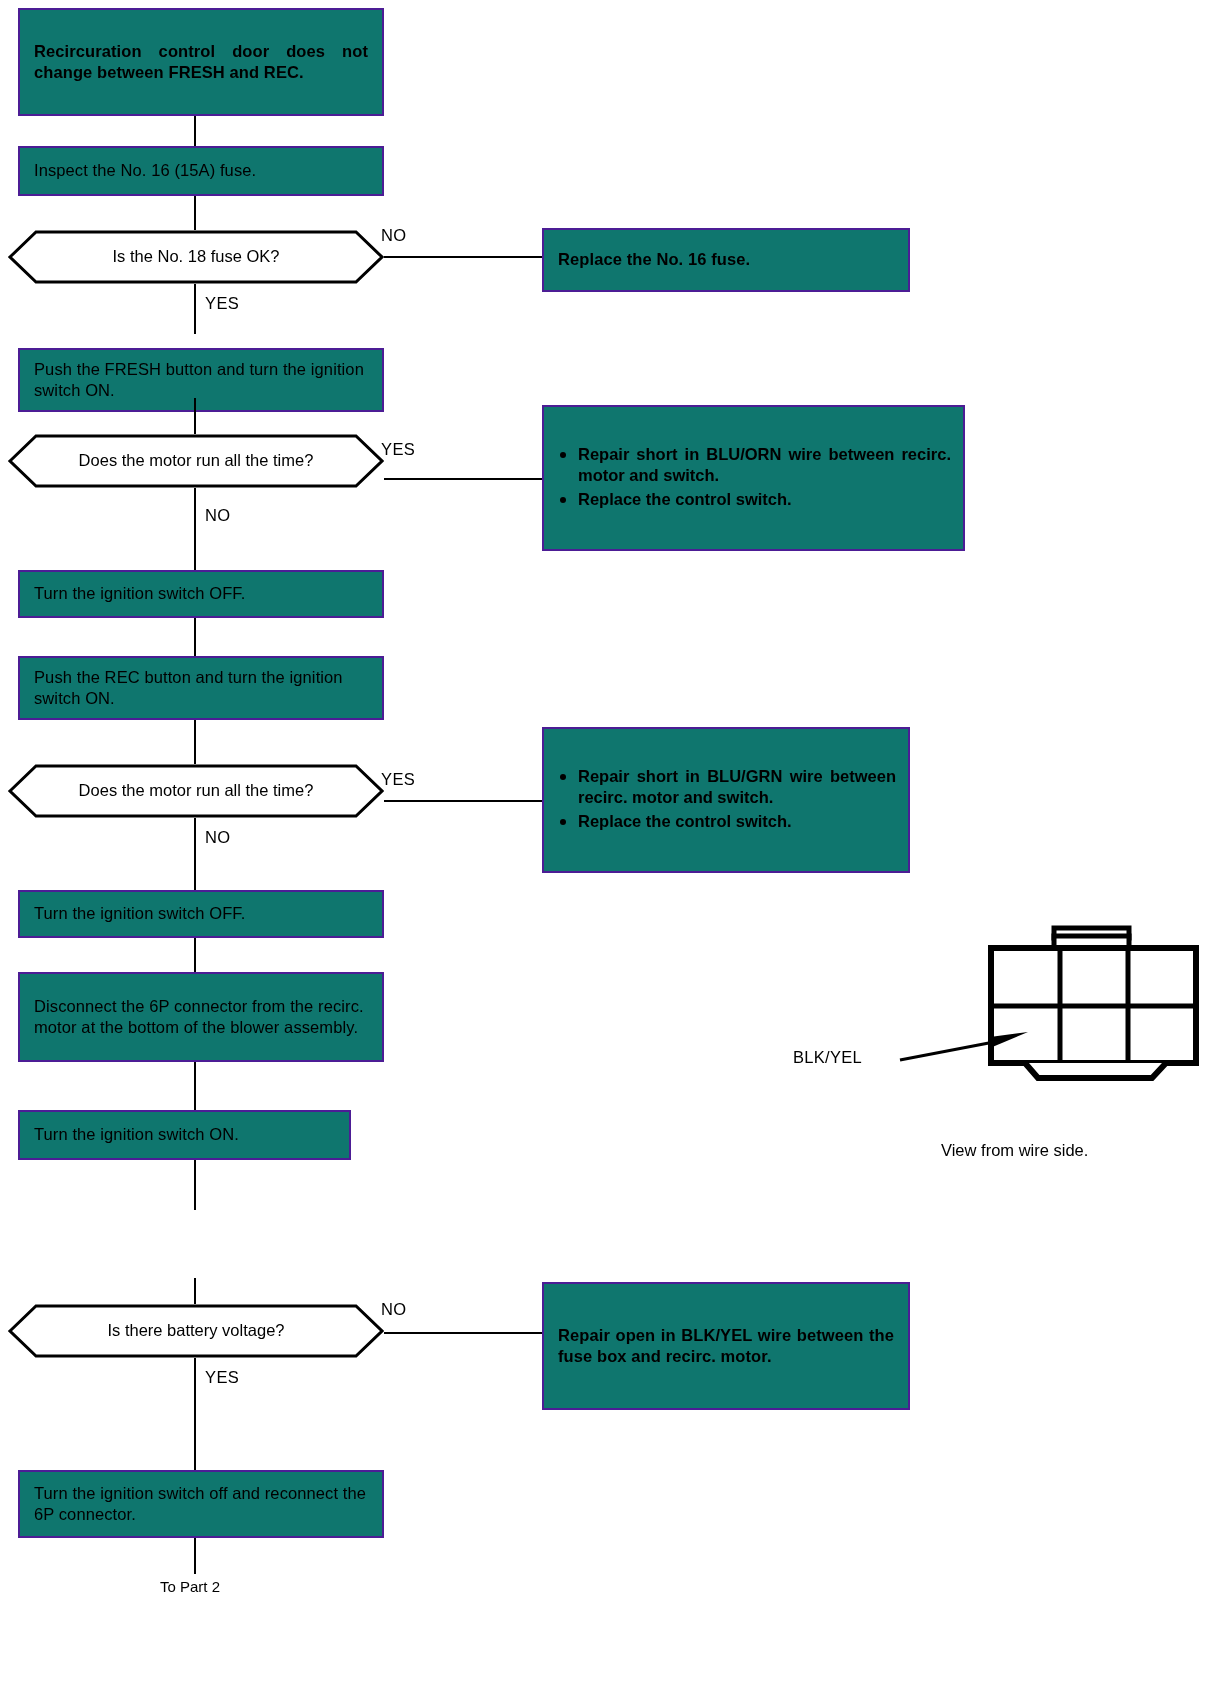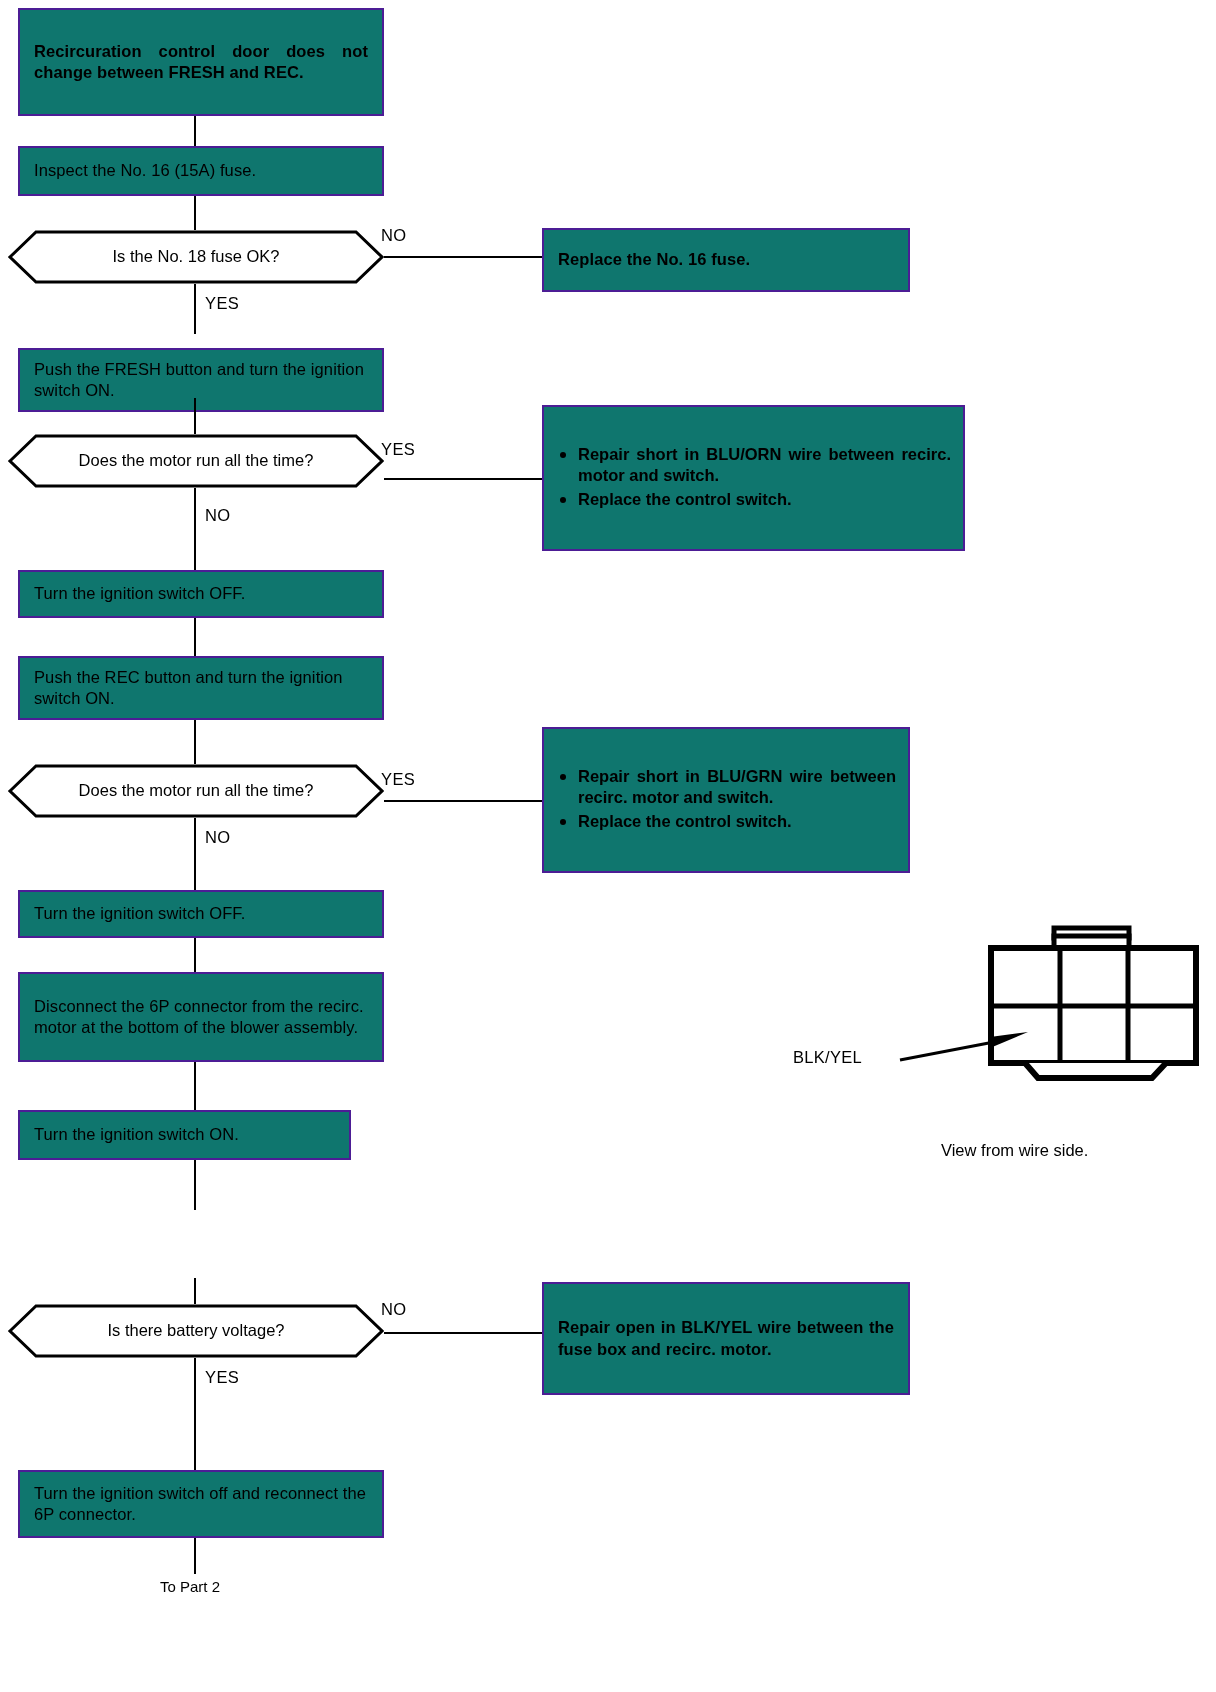--- a/index.html
+++ b/index.html
@@ -266,21 +266,21 @@
     </ul>
   </div>
 
   <div class="node box" style="left:542px; top:727px; width:368px; height:146px;">
     <ul class="bullets">
       <li>Repair short in BLU/GRN wire between recirc. motor and switch.</li>
       <li>Replace the control switch.</li>
     </ul>
   </div>
 
-  <div class="node box bold" style="left:542px; top:1282px; width:368px; height:113px;justify-content:center;">
+  <div class="node box bold" style="left:542px; top:1282px; width:368px; height:128px;justify-content:center;">
     <div class="txt">Repair open in BLK/YEL wire between the fuse box and recirc. motor.</div>
   </div>
 
   <div id="connector-drawing" style="left:890px; top:920px; width:326px; height:220px;">
     <svg width="326" height="220" viewBox="0 0 326 220">
 
       <rect x="164" y="8" width="75" height="10" fill="#fff" stroke="#000" stroke-width="5"></rect>
       <rect x="164" y="16" width="75" height="14" fill="#fff" stroke="#000" stroke-width="5"></rect>
 
       <rect x="101" y="28" width="205" height="115" fill="#fff" stroke="#000" stroke-width="6"></rect>

